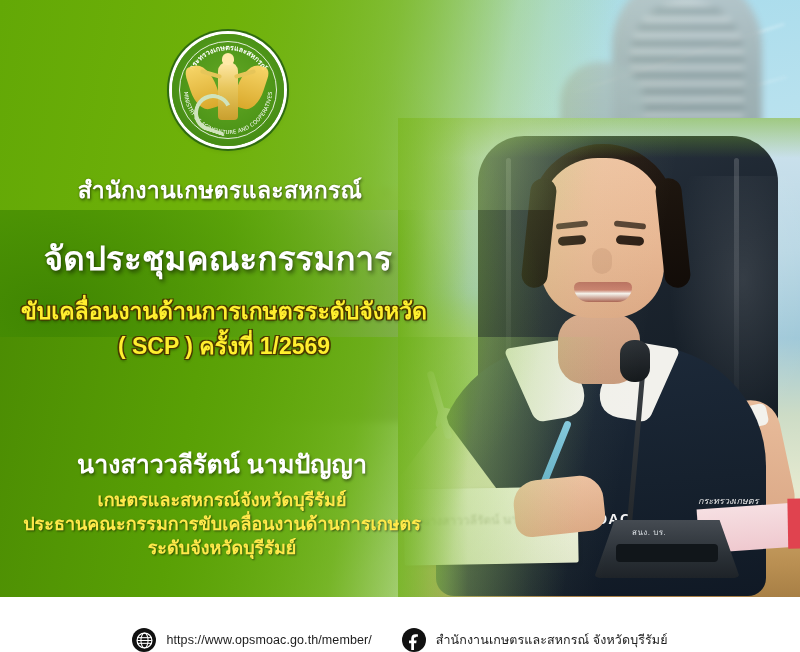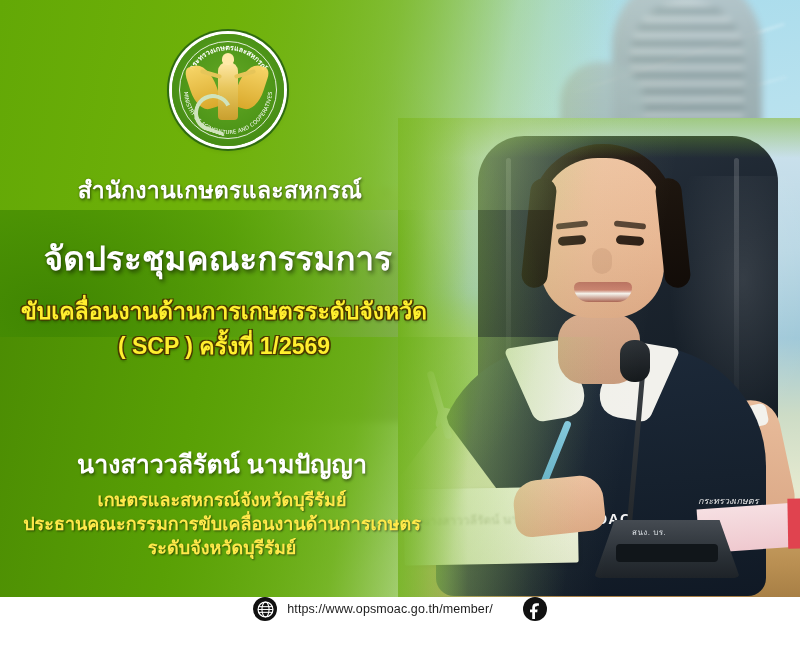--- a/index.html
+++ b/index.html
@@ -470,21 +470,21 @@
     text-shadow:1px 1px 2px rgba(0,0,0,.55);
   }
 
   
   .footer{
     position:absolute;
     left:0; top:597px;
     width:800px; height:55px;
     background:#ffffff;
     display:flex;
-    align-items:flex-start;
+    align-items:flex-end;
     justify-content:center;
     gap:30px;
   }
   .f-item{ display:flex; align-items:center; gap:10px; }
   .f-ico{
     width:24px; height:24px; flex:0 0 24px;
     border-radius:50%;
     background:#111111;
     position:relative;
     display:flex; align-items:center; justify-content:center;
@@ -635,16 +635,17 @@
       </span>
       <span class="f-text">https://www.opsmoac.go.th/member/</span>
     </div>
 
     <div class="f-item">
       <span class="f-ico">
         <svg width="20" height="20" viewBox="0 0 24 24">
           <path fill="#ffffff" d="M14.6 8.2h2.1V5.3c-.4-.05-1.6-.18-3-.18-2.98 0-5.02 1.77-5.02 5.03V12.6H6v3.3h2.68V24h3.3v-8.1h2.7l.41-3.3h-3.11v-2.12c0-.96.26-1.62 1.62-1.62z"></path>
         </svg>
       </span>
+      <span class="f-text thai">สำนักงานเกษตรและสหกรณ์ จังหวัดบุรีรัมย์</span>
     </div>
 
   </div>
 </div>
 
 </body></html>

